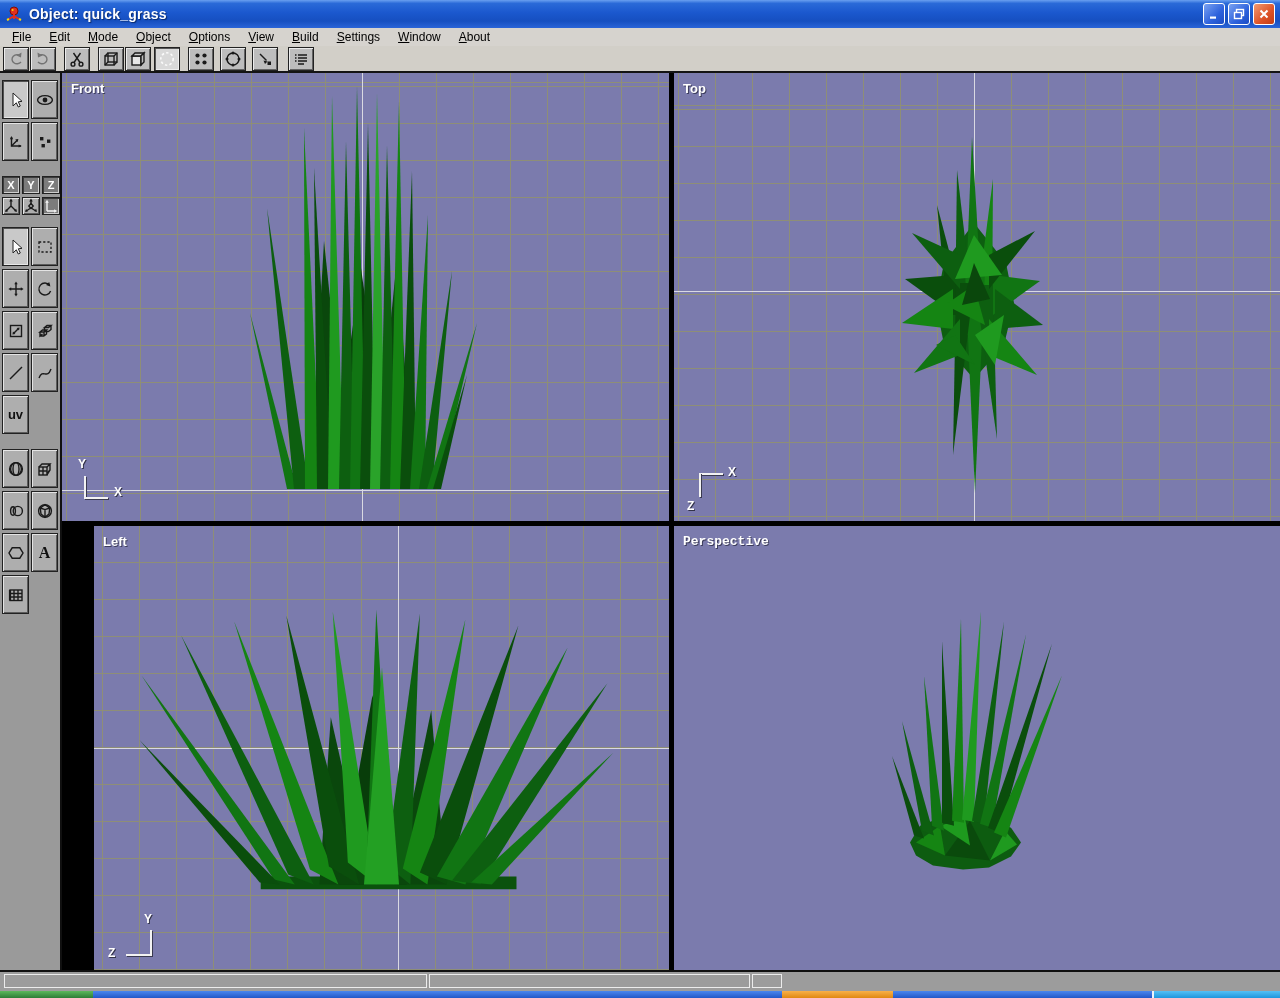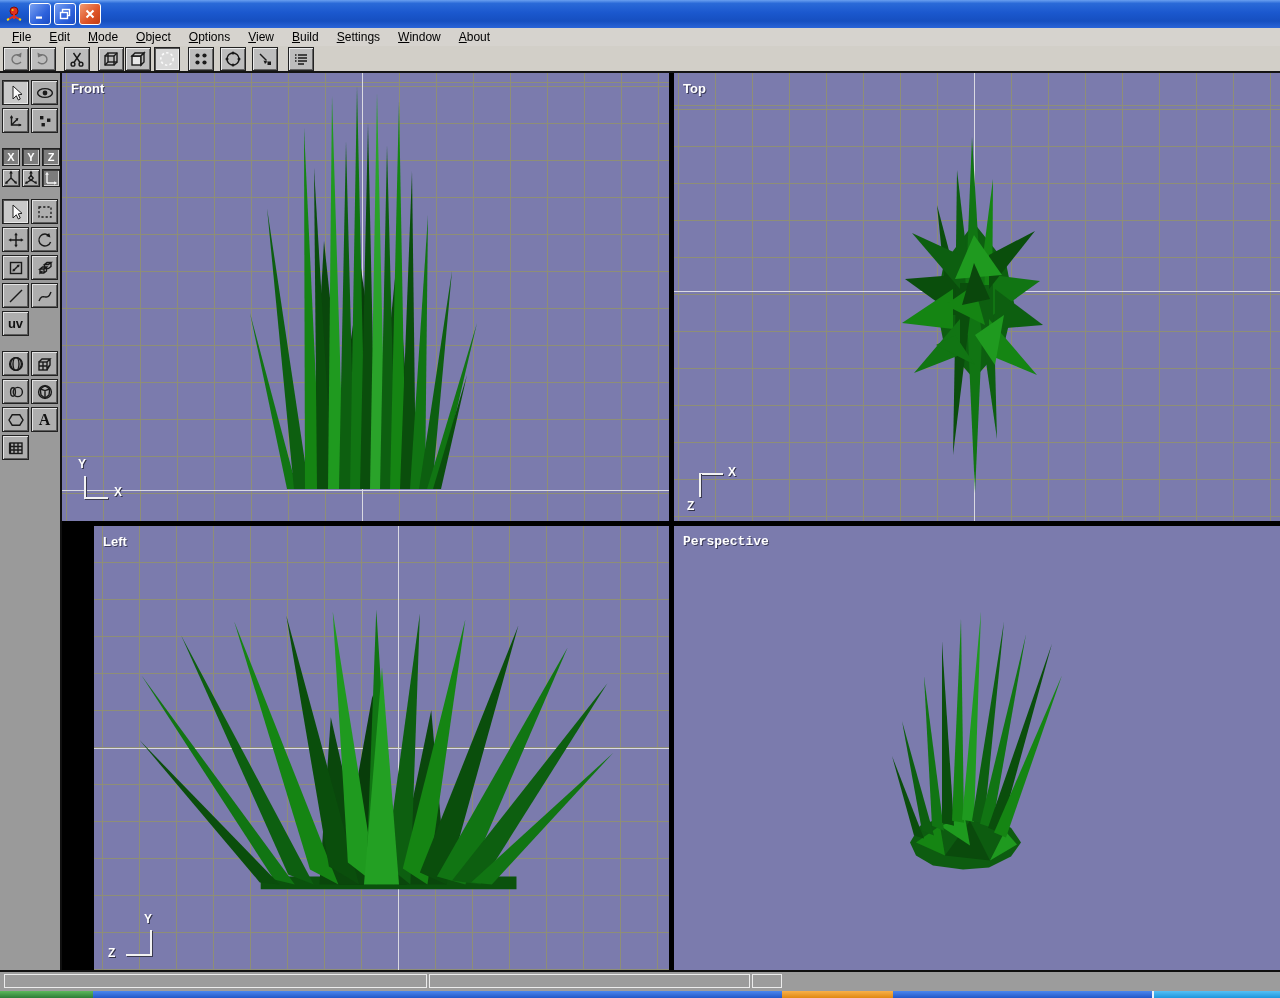--- a/index.html
+++ b/index.html
@@ -23,21 +23,21 @@
   .toolbar{height:27px;flex:0 0 27px;background:#d2cfc8;border-bottom:2px solid #141414;display:flex;align-items:center;padding-left:3px;box-sizing:border-box;}
   .tbtn{width:24px;height:22px;margin-right:1px;background:#bdbdbd;border:1px solid #222;
     box-shadow:inset 1px 1px 0 #ececec,inset -1px -1px 0 #636363;display:flex;align-items:center;justify-content:center;}
   .tbtn.active{background:#d9d9d9;box-shadow:inset 1px 1px 0 #565656,inset -1px -1px 0 #eeeeee;}
   .tbtn.disabled svg{opacity:.45;}
 
   
   .main{flex:1;display:flex;min-height:0;}
   .sidebar{width:62px;flex:0 0 62px;background:#9a9a9a;border-right:2px solid #101010;box-sizing:border-box;padding:7px 0 0 2px;}
   .srow{display:flex;gap:2px;margin-bottom:3px;}
-  .sbtn{width:27px;height:25px;background:#aeaeae;border:1px solid #222;box-sizing:border-box;
+  .sbtn{width:27px;height:39px;background:#aeaeae;border:1px solid #222;box-sizing:border-box;
     box-shadow:inset 1px 1px 0 #e4e4e4,inset -1px -1px 0 #5c5c5c;display:flex;align-items:center;justify-content:center;
     font-weight:bold;font-size:13px;color:#111;}
   .sbtn.active{background:#c9c9c9;box-shadow:inset 1px 1px 0 #525252,inset -1px -1px 0 #e8e8e8;}
   .sbtn.small{width:18px;height:18px;font-size:11px;}
   .sbtn.small.active{background:#7c7c7c;color:#fff;box-shadow:inset 1px 1px 0 #3c3c3c,inset -1px -1px 0 #cfcfcf;}
   .sbtn.serif{font-family:"Liberation Serif",serif;font-size:16px;}
   .sgap{height:11px;}
 
   
   .viewports{flex:1;background:#000;display:grid;grid-template-columns:607px 5px 1fr;grid-template-rows:448px 5px 1fr;}
@@ -74,20 +74,21 @@
 
   <div class="titlebar">
     <span style="display:flex">
       <svg width="18" height="18" viewBox="0 0 18 18">
         <circle cx="9" cy="6" r="4" fill="#e03020" stroke="#7a1005"></circle>
         <path d="M9 9 L9 14 M9 11 L4 14 M9 11 L14 14" stroke="#e03020" stroke-width="2" fill="none"></path>
         <circle cx="7.6" cy="5" r="1" fill="#ffd900"></circle>
         <path d="M4 14 l-2 1 M14 14 l2 1" stroke="#ffd900" stroke-width="2"></path>
       </svg>
     </span>
+    <span class="title">Object: quick_grass</span>
     <div class="winbtns">
       <div class="wbtn blue">
         <svg width="12" height="12" viewBox="0 0 12 12">
             <rect x="2" y="8.5" width="6" height="2.2" fill="#fff"></rect>
           </svg>
       </div>
       <div class="wbtn blue">
         <svg width="12" height="12" viewBox="0 0 12 12">
           <rect x="3.5" y="1.5" width="7" height="6" fill="none" stroke="#fff" stroke-width="1.4"></rect>
           <rect x="1.5" y="4.5" width="7" height="6" fill="#3a68dd" stroke="#fff" stroke-width="1.4"></rect>

